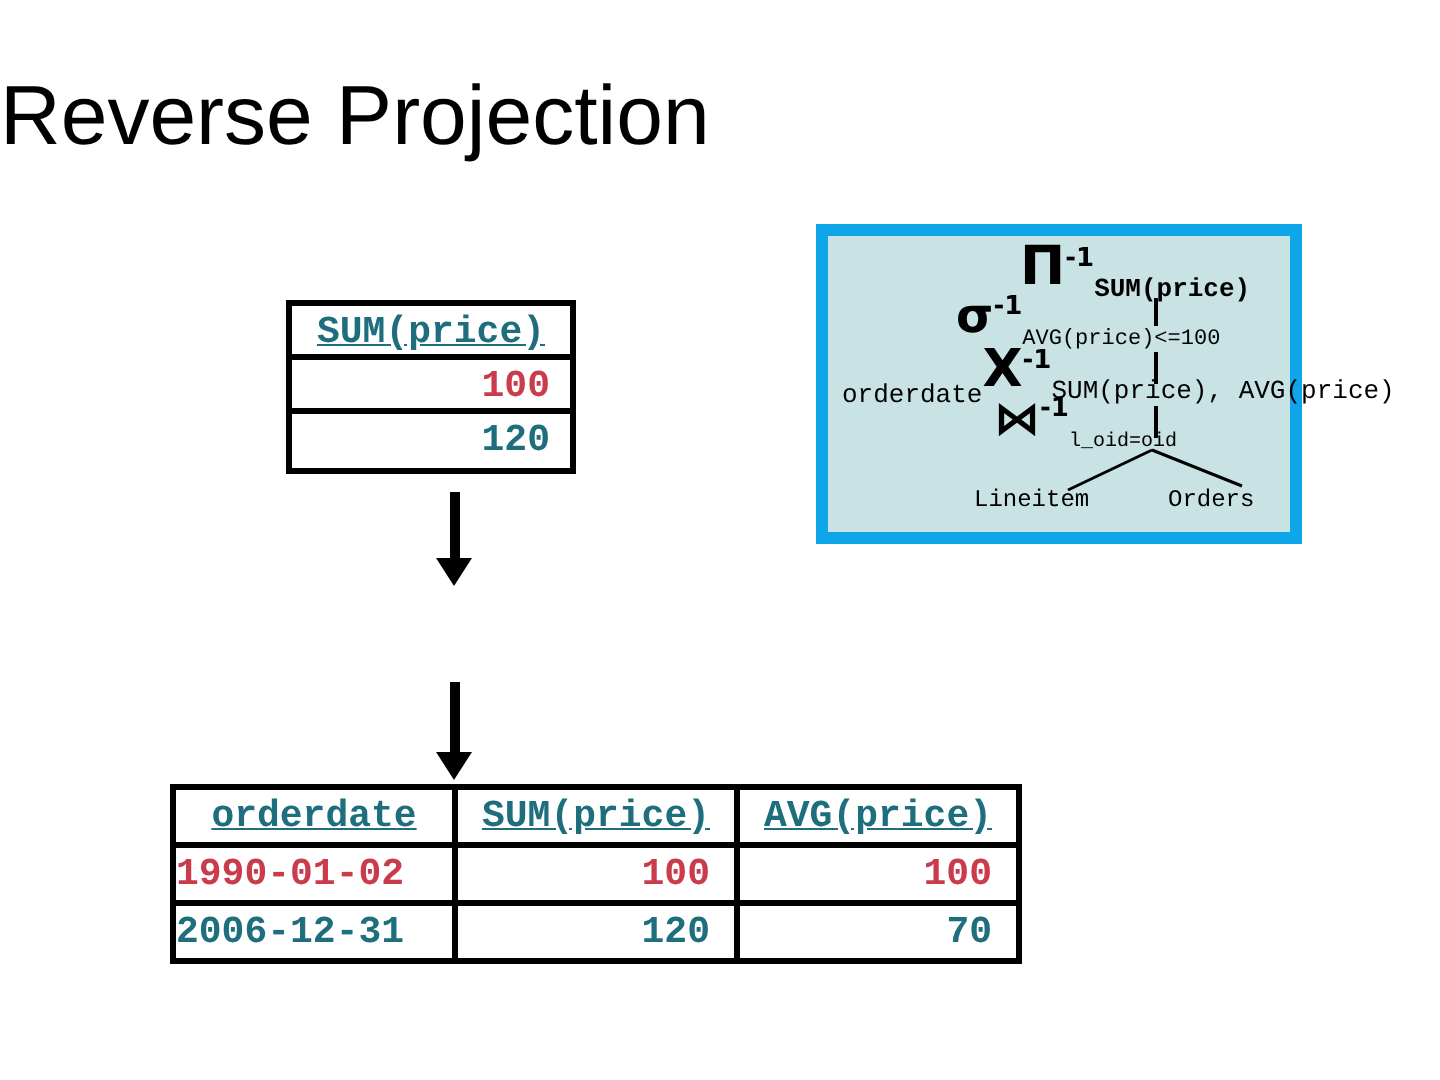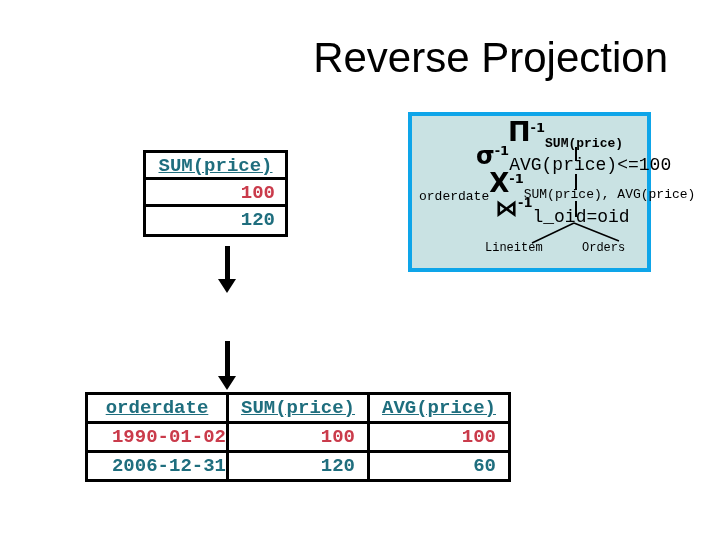--- a/index.html
+++ b/index.html
@@ -3,21 +3,21 @@
 <meta charset="utf-8">
 <style>
   html,body{margin:0;padding:0;background:#fff;}
   .slide{
     position:relative;width:720px;height:540px;background:#ffffff;
     font-family:"Liberation Sans",sans-serif;overflow:hidden;
   }
 
   
   .title{
-    position:absolute;top:34px;left:0;width:668px;text-align:right;
+    position:absolute;top:34px;left:0;width:668px;text-align:left;
     font-size:42px;color:#000;letter-spacing:0px;
   }
 
   
   .input-table{
     position:absolute;left:143px;top:150px;width:145px;
     border:3px solid #000;background:#fff;box-sizing:border-box;
   }
   .input-table .cell{
     height:27px;line-height:27px;
@@ -25,42 +25,42 @@
     font-weight:bold;font-size:19px;box-sizing:border-box;
   }
   .input-table .hdr{border-bottom:3px solid #000;text-align:center;
     color:var(--teal);text-decoration:underline;}
   .input-table .r1{border-bottom:3px solid #000;text-align:right;padding-right:10px;color:var(--red);}
   .input-table .r2{text-align:right;padding-right:10px;color:var(--teal);}
 
   
   .plan-box{
     position:absolute;left:408px;top:112px;width:243px;height:160px;
-    background:var(--box_bg);border:4px solid #0ea5e9;box-sizing:border-box;
+    background:var(--box_bg);border:6px solid #0ea5e9;box-sizing:border-box;
   }
   .lvl{position:absolute;white-space:nowrap;color:#000;}
   .lvl .op{font-family:"DejaVu Sans",sans-serif;font-weight:bold;display:inline-block;}
   .lvl .sup{font-family:"DejaVu Sans",sans-serif;font-weight:bold;font-size:13px;
     display:inline-block;position:relative;top:-9px;}
   .lvl .sub{font-family:"Liberation Mono","DejaVu Sans Mono",monospace;
     display:inline-block;position:relative;top:6px;}
   .lvl .prefix{font-family:"Liberation Mono","DejaVu Sans Mono",monospace;
     display:inline-block;position:relative;top:8px;font-size:13px;}
   .lvl1{left:96px;top:0px;}
   .lvl1 .op{font-size:27px;}
   .lvl1 .sub{font-size:13px;font-weight:bold;}
   .lvl2{left:64px;top:26px;}
   .lvl2 .op{font-size:24px;}
-  .lvl2 .sub{font-size:18px;}
+  .lvl2 .sub{font-size:11px;}
   .lvl3{left:7px;top:52px;}
   .lvl3 .op{font-size:26px;}
   .lvl3 .sub{font-size:13px;}
   .lvl4{left:83px;top:79px;}
   .lvl4 .op{font-size:23px;}
-  .lvl4 .sub{font-size:18px;}
+  .lvl4 .sub{font-size:10px;}
   .connector{position:absolute;left:163px;width:2px;background:#000;}
   .c1{top:31px;height:14px;}
   .c2{top:58px;height:16px;}
   .c3{top:85px;height:16px;}
   .fan{position:absolute;left:108px;top:103px;}
   .leaf{position:absolute;top:125px;
     font-family:"Liberation Mono","DejaVu Sans Mono",monospace;font-size:12px;color:#000;}
   .leaf-1{left:73px;}
   .leaf-2{left:170px;}
 
@@ -93,21 +93,21 @@
     font-family:"Liberation Mono","DejaVu Sans Mono",monospace;
     font-weight:bold;font-size:19px;padding:0;
   }
   .output-table .col1{width:140px;}
   .output-table .col2{width:140px;}
   .output-table .col3{width:140px;}
   .output-table td{border:3px solid #000;}
   .output-table .hdr td{color:var(--teal);text-decoration:underline;text-align:center;}
   .output-table .row-red td{color:var(--red);}
   .output-table .row-teal td{color:var(--teal);}
-  .output-table .date{text-align:right;}
+  .output-table .date{text-align:left;}
   .output-table .num{text-align:right;padding-right:12px;}
 </style>
 </head>
 <body>
 
 <div class="slide">
 
   <div class="title">Reverse Projection</div>
 
   <div class="input-table">
@@ -154,18 +154,18 @@
       <td class="col3">AVG(price)</td>
     </tr>
     <tr class="row-red">
       <td class="col1 date">1990-01-02</td>
       <td class="col2 num">100</td>
       <td class="col3 num">100</td>
     </tr>
     <tr class="row-teal">
       <td class="col1 date">2006-12-31</td>
       <td class="col2 num">120</td>
-      <td class="col3 num">60</td>
+      <td class="col3 num">70</td>
     </tr>
   </tbody>
     </table>
 
 </div>
 
 </body></html>

